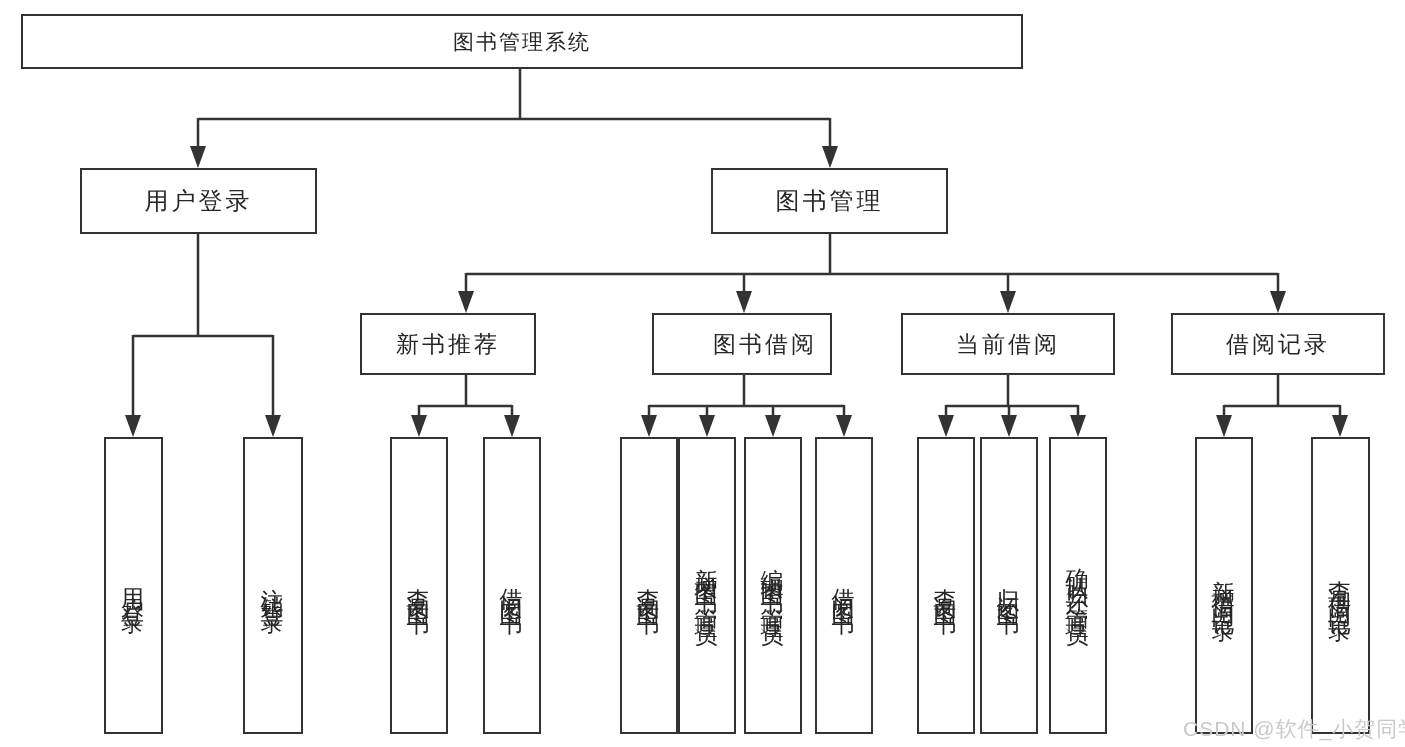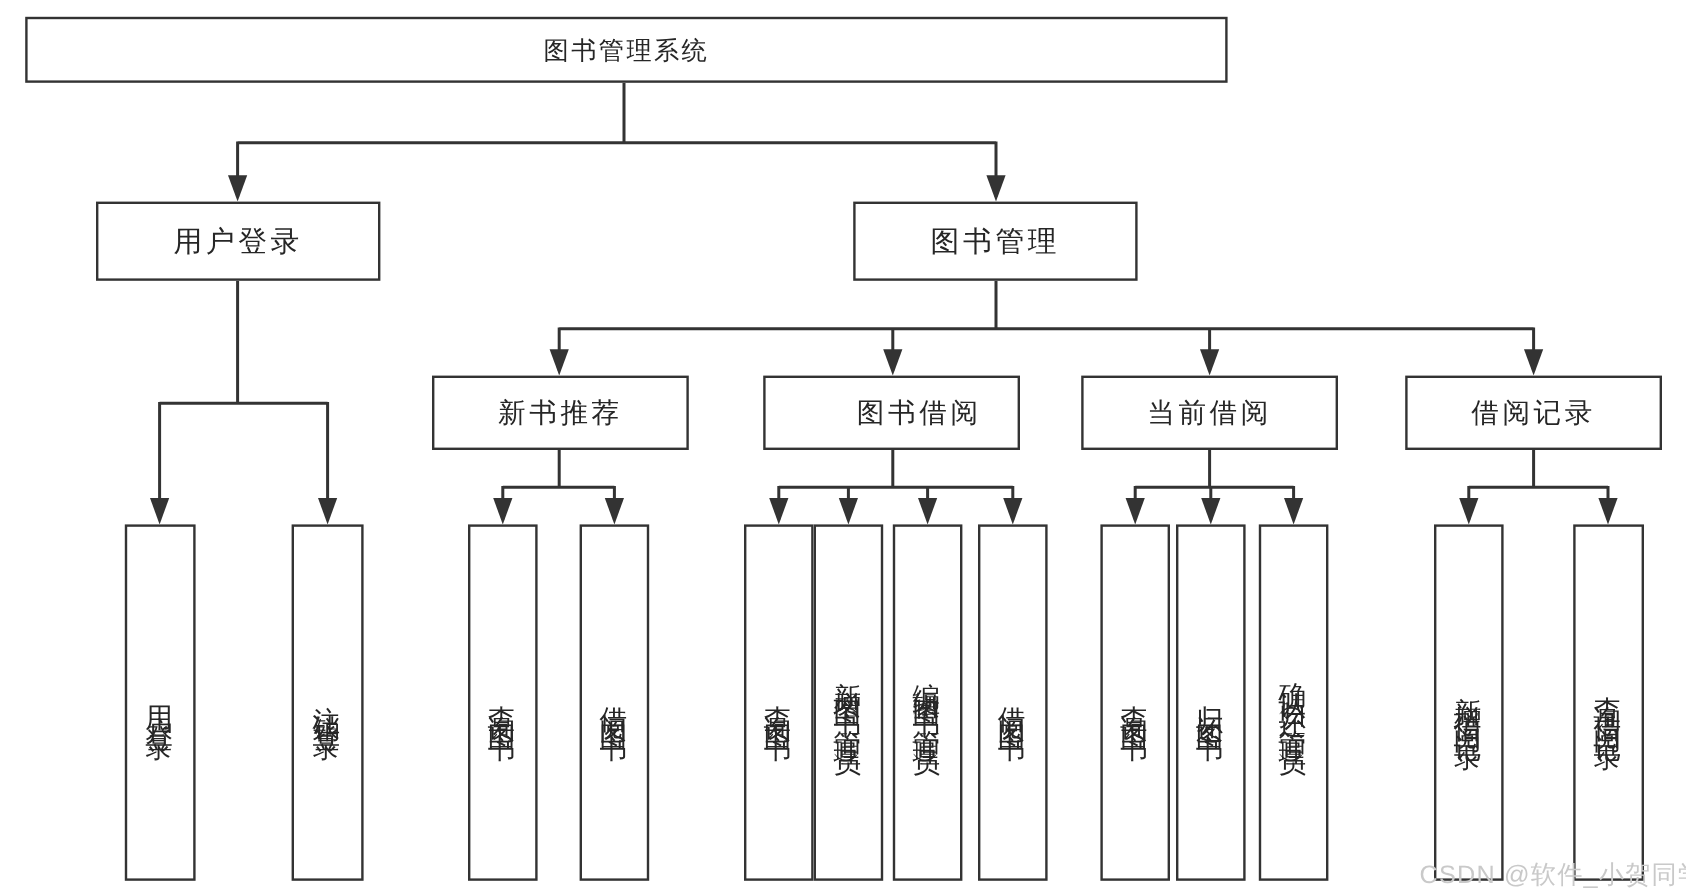--- a/index.html
+++ b/index.html
@@ -102,24 +102,24 @@
     <span>图书管理系统</span>
   </div>
 
   <div class="box lvl2" style="left:80px;top:168px;width:237px;height:66px;">
     <span>用户登录</span>
   </div>
   <div class="box lvl2" style="left:711px;top:168px;width:237px;height:66px;text-align:center;">
     <span>图书管理</span>
   </div>
 
-  <div class="box lvl3" style="left:360px;top:313px;width:214px;height:62px;">
+  <div class="box lvl3" style="left:360px;top:313px;width:176px;height:62px;">
     <span>新书推荐</span>
   </div>
-  <div class="box lvl3" style="left:636px;top:313px;width:214px;height:62px;padding-left:46px;">
+  <div class="box lvl3" style="left:652px;top:313px;width:180px;height:62px;padding-left:46px;">
     <span>图书借阅</span>
   </div>
   <div class="box lvl3" style="left:901px;top:313px;width:214px;height:62px;text-align:right;">
     <span>当前借阅</span>
   </div>
   <div class="box lvl3" style="left:1171px;top:313px;width:214px;height:62px;">
     <span>借阅记录</span>
   </div>
 
   <div class="box leaf" style="left:104px;top:437px;width:59px;height:297px;">

